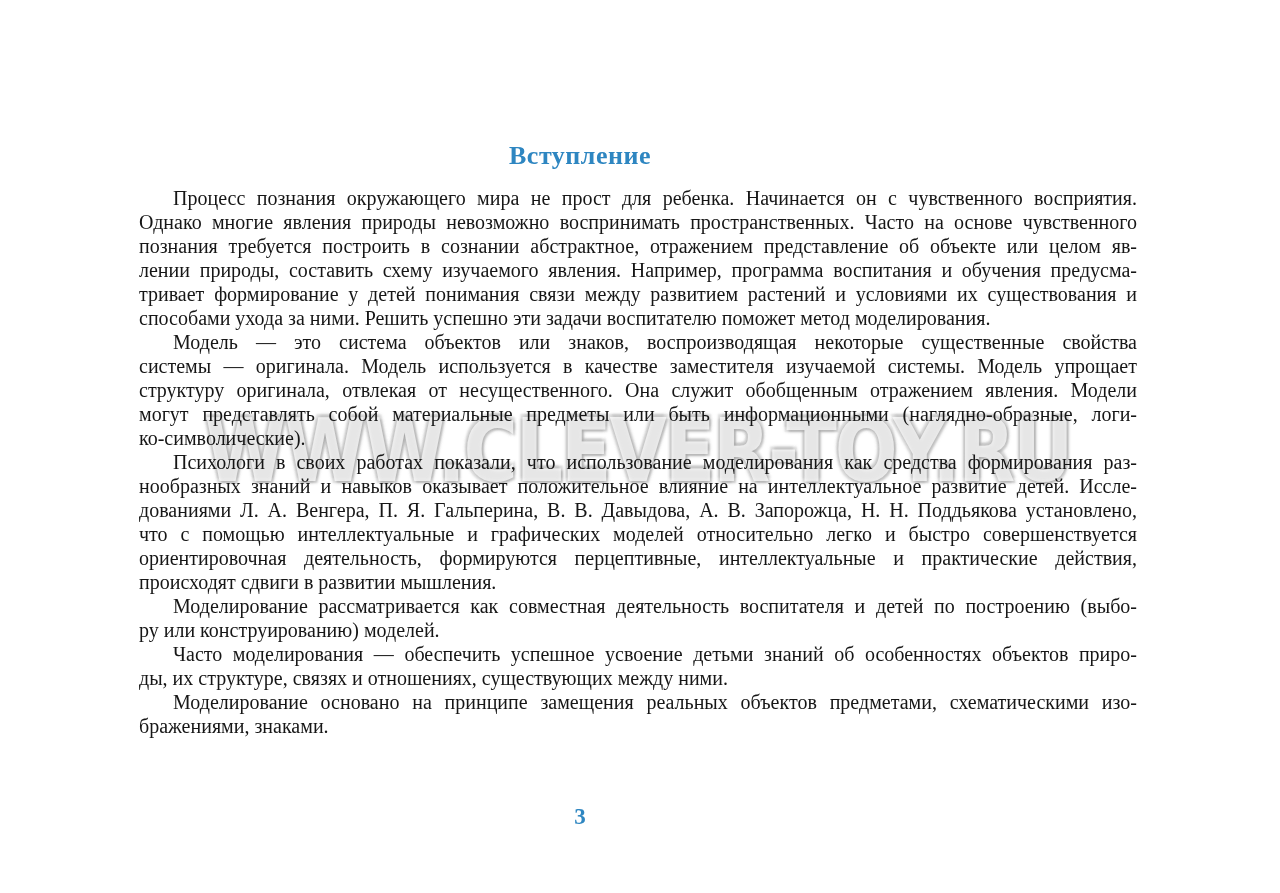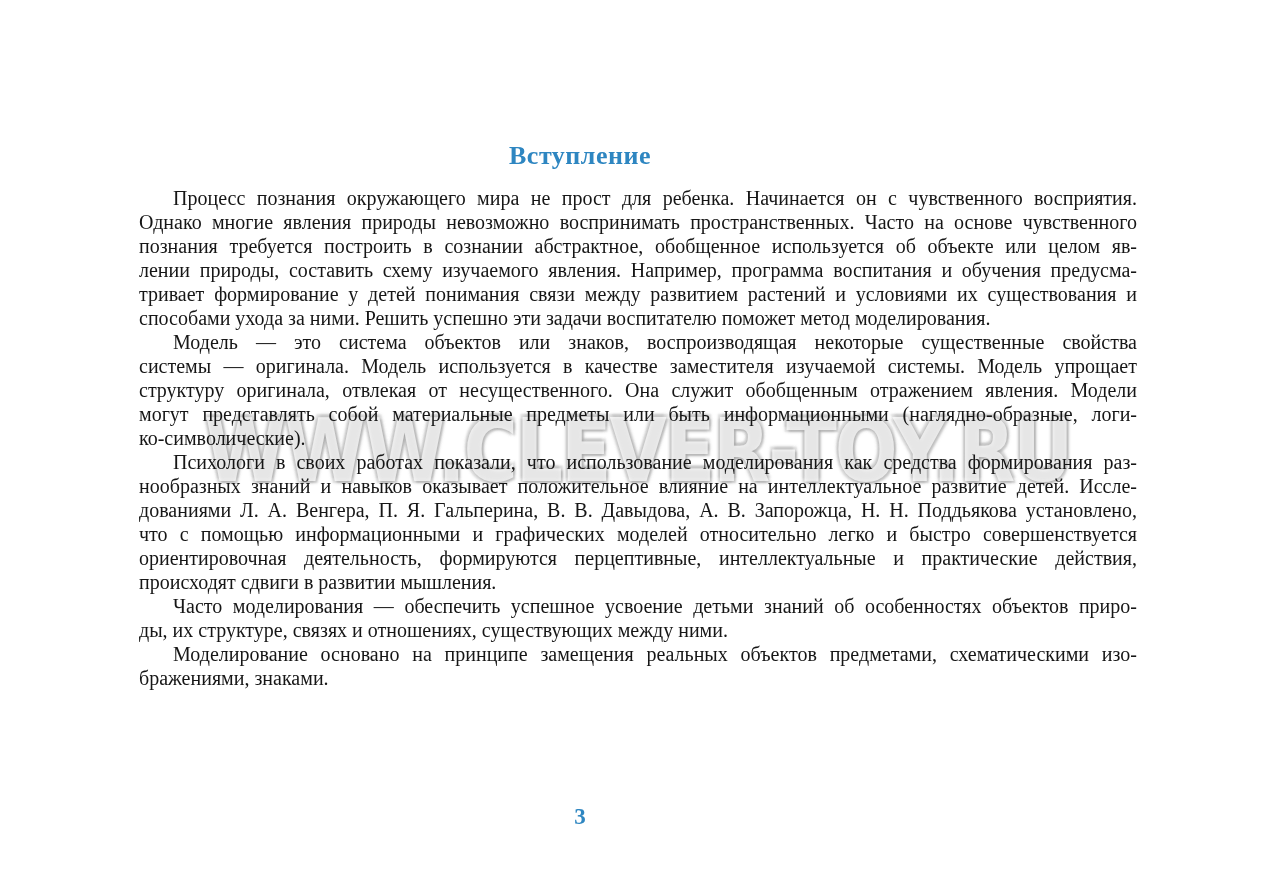--- a/index.html
+++ b/index.html
@@ -99,39 +99,43 @@
 
 <div class="page">
   <h1 class="title" style="color: rgb(46, 134, 193);">Вступление</h1>
 
   <div class="watermark">WWW.CLEVER-TOY.RU</div>
 
   <div class="text-body">
       <div class="paragraph">
         <div class="line indent">Процесс познания окружающего мира не прост для ребенка. Начинается он с чувственного восприятия.</div>
         <div class="line">Однако многие явления природы невозможно воспринимать пространственных. Часто на основе чувственного</div>
-        <div class="line">познания требуется построить в сознании абстрактное, обобщенное используется об объекте или целом яв-</div>
+        <div class="line">познания требуется построить в сознании абстрактное, отражением представление об объекте или целом яв-</div>
         <div class="line">лении природы, составить схему изучаемого явления. Например, программа воспитания и обучения предусма-</div>
         <div class="line">тривает формирование у детей понимания связи между развитием растений и условиями их существования и</div>
         <div class="line last">способами ухода за ними. Решить успешно эти задачи воспитателю поможет метод моделирования.</div>
       </div>
       <div class="paragraph">
         <div class="line indent"><b>Модель</b> — это система объектов или знаков, воспроизводящая некоторые существенные свойства</div>
         <div class="line">системы — оригинала. Модель используется в качестве заместителя изучаемой системы. Модель упрощает</div>
         <div class="line">структуру оригинала, отвлекая от несущественного. Она служит обобщенным отражением явления. Модели</div>
         <div class="line">могут представлять собой материальные предметы или быть информационными (наглядно-образные, логи-</div>
         <div class="line last">ко-символические).</div>
       </div>
       <div class="paragraph">
         <div class="line indent">Психологи в своих работах показали, что использование моделирования как средства формирования раз-</div>
         <div class="line">нообразных знаний и навыков оказывает положительное влияние на интеллектуальное развитие детей. Иссле-</div>
         <div class="line">дованиями Л. А. Венгера, П. Я. Гальперина, В. В. Давыдова, А. В. Запорожца, Н. Н. Поддьякова установлено,</div>
-        <div class="line">что с помощью информационными и графических моделей относительно легко и быстро совершенствуется</div>
+        <div class="line">что с помощью интеллектуальные и графических моделей относительно легко и быстро совершенствуется</div>
         <div class="line">ориентировочная деятельность, формируются перцептивные, интеллектуальные и практические действия,</div>
         <div class="line last">происходят сдвиги в развитии мышления.</div>
+      </div>
+      <div class="paragraph">
+        <div class="line indent">Моделирование рассматривается как совместная деятельность воспитателя и детей по построению (выбо-</div>
+        <div class="line last">ру или конструированию) моделей.</div>
       </div>
       <div class="paragraph">
         <div class="line indent"><b>Часто моделирования</b> — обеспечить успешное усвоение детьми знаний об особенностях объектов приро-</div>
         <div class="line last">ды, их структуре, связях и отношениях, существующих между ними.</div>
       </div>
       <div class="paragraph">
         <div class="line indent">Моделирование основано на принципе замещения реальных объектов предметами, схематическими изо-</div>
         <div class="line last">бражениями, знаками.</div>
       </div>
     </div>

